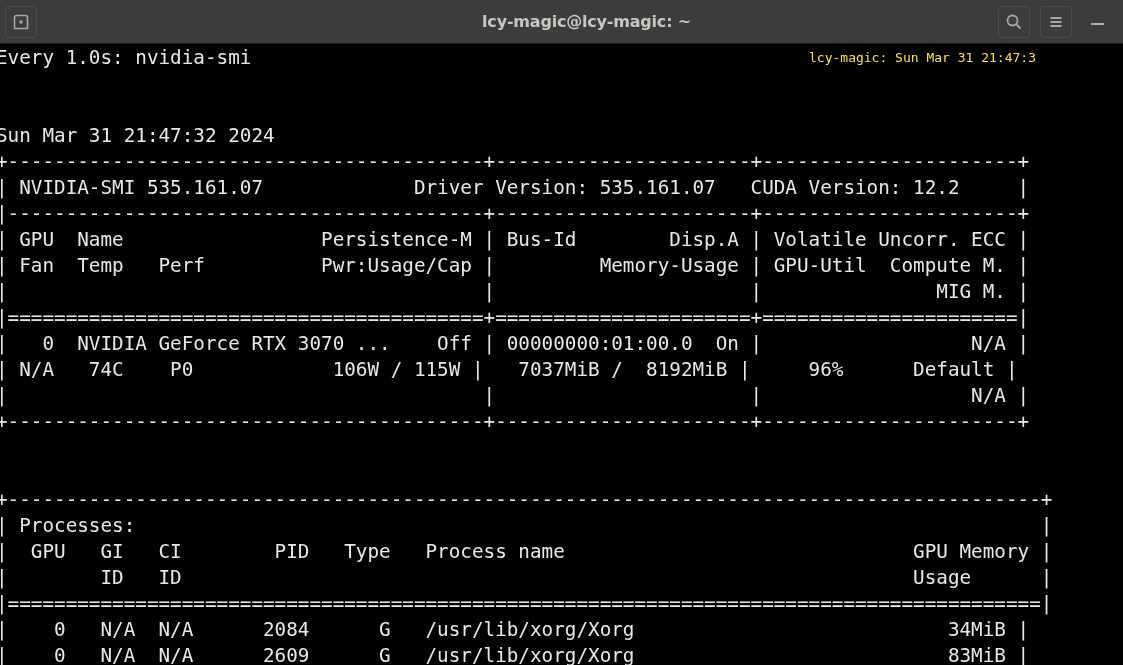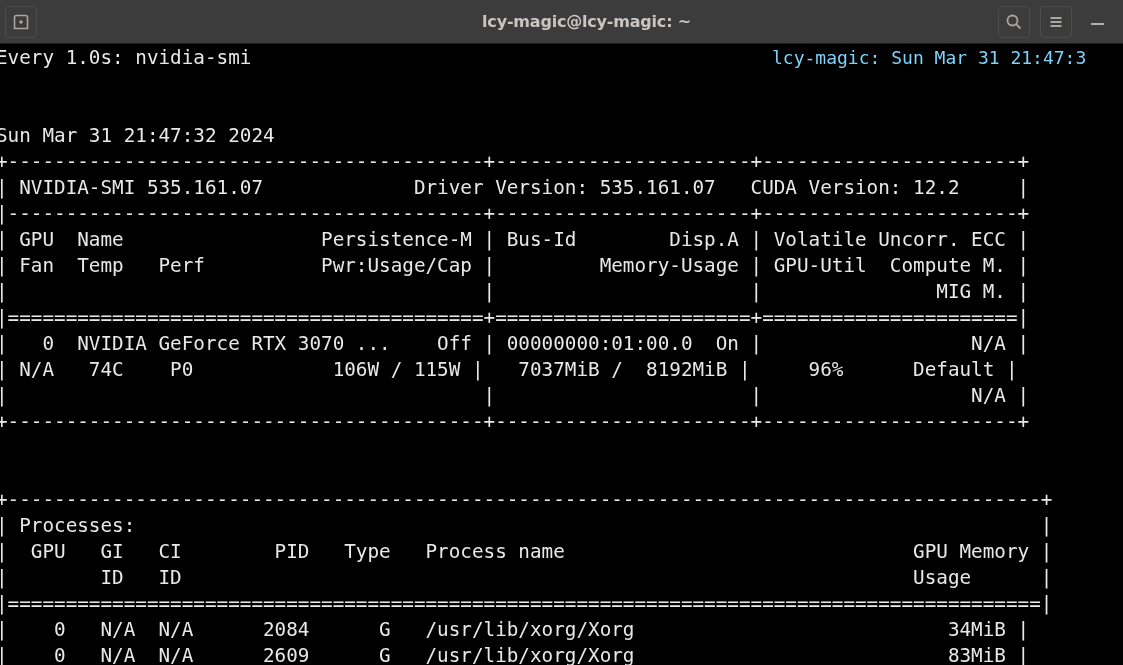--- a/index.html
+++ b/index.html
@@ -103,26 +103,26 @@
     position: absolute;
     left: -4px; top: 0;
     white-space: pre;
     font-family: "DejaVu Sans Mono", monospace;
     font-size: 19.3px;
     line-height: 26px;
     color: #e8e8e8;
   }
   #watch-right {
     position: absolute;
-    left: 772px; top: 0;
+    left: 809px; top: 0;
     white-space: pre;
     font-family: "DejaVu Sans Mono", monospace;
-    font-size: 18px;
+    font-size: 13px;
     line-height: 26px;
-    color: #7dd3fc;
+    color: #fde047;
   }
 </style>
 </head>
 <body>
 
 <div id="screen">
 
   <div id="titlebar">
 
     <div class="tb-btn" id="btn-newtab">

